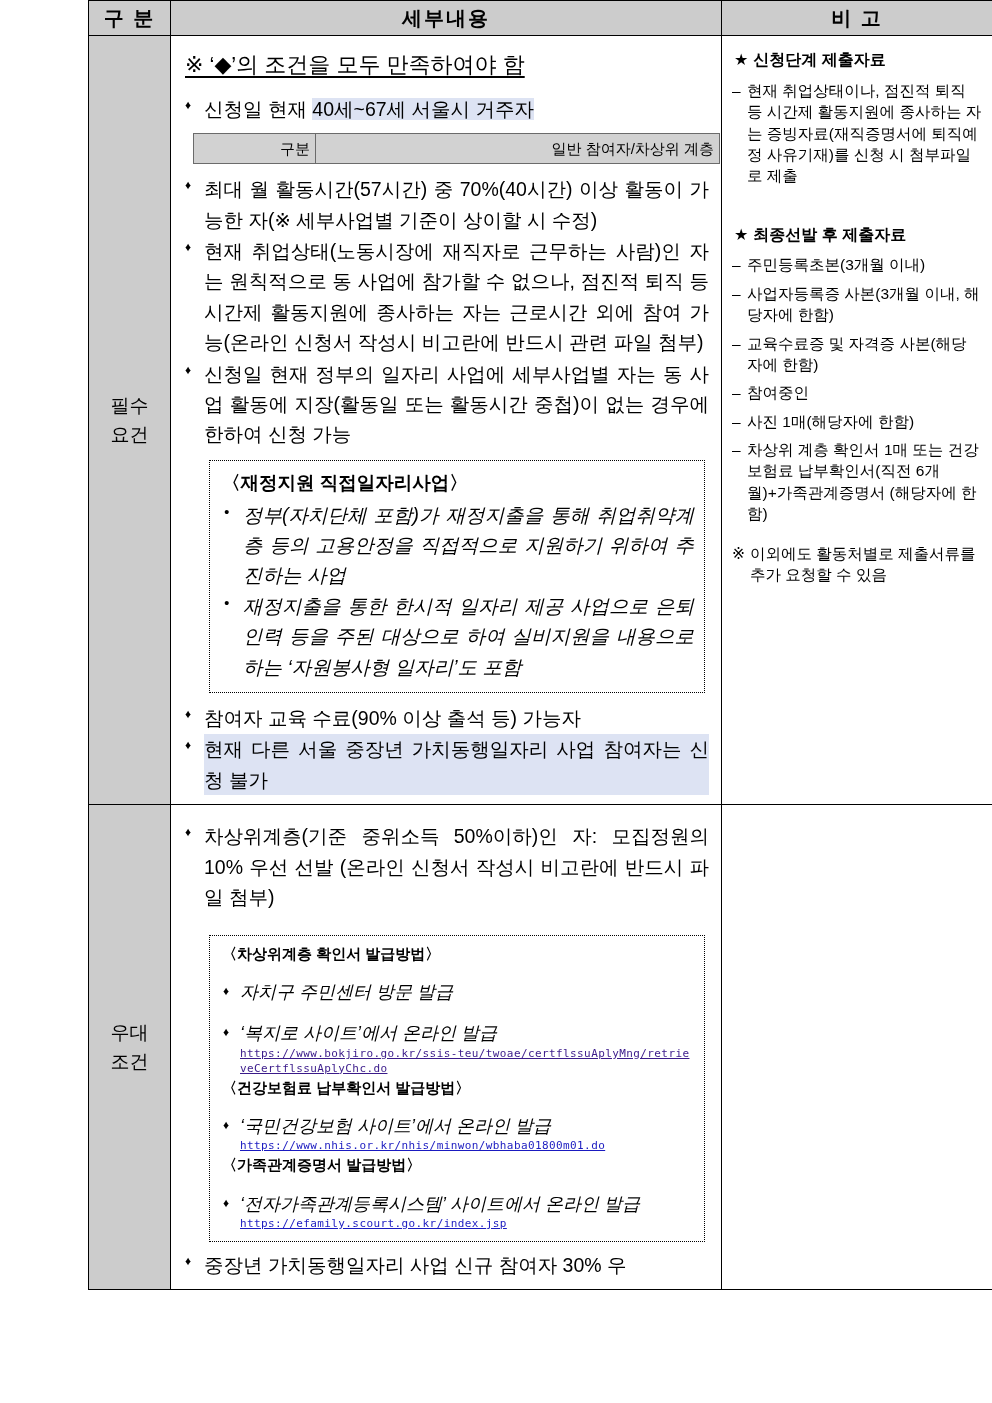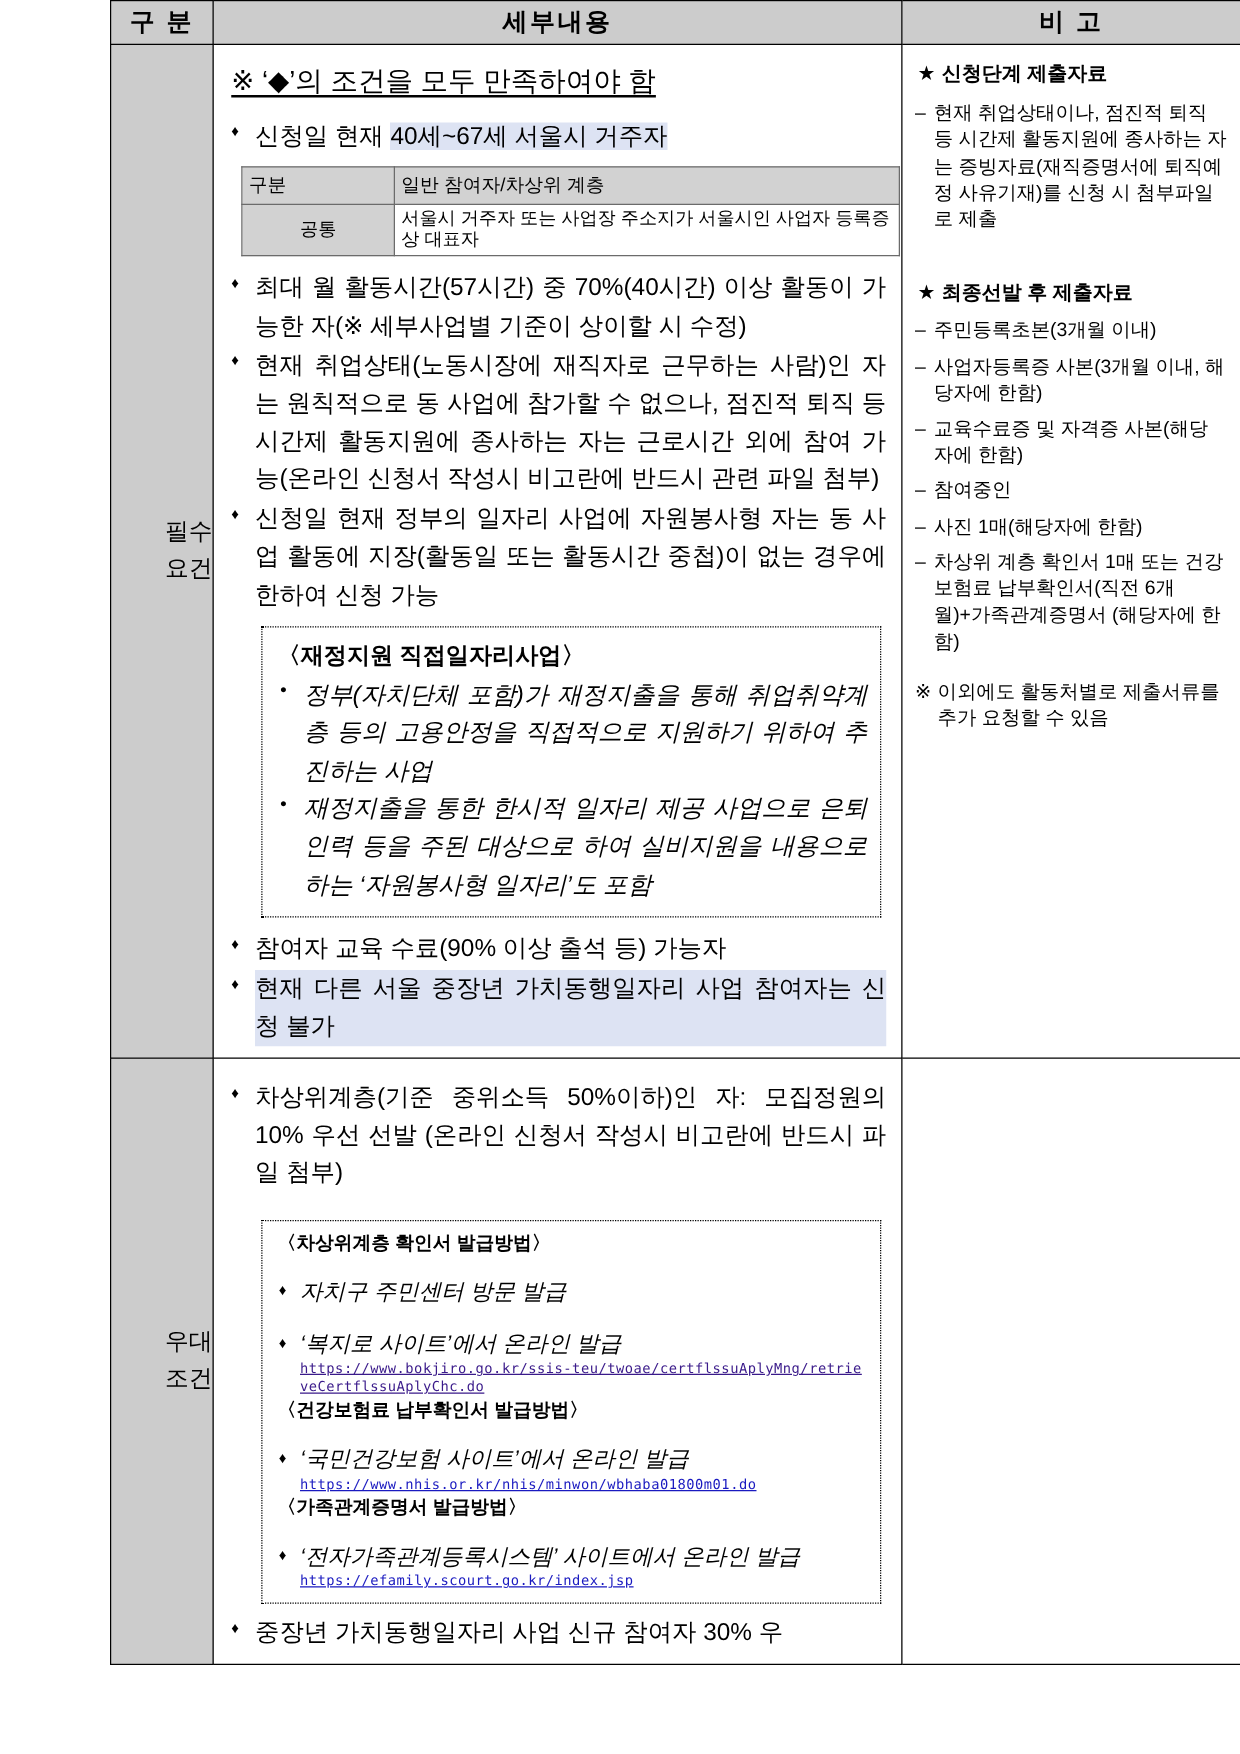--- a/index.html
+++ b/index.html
@@ -48,21 +48,21 @@
     font-weight: bold;
     letter-spacing: 2px;
     height: 34px;
     line-height: 34px;
     vertical-align: middle !important;
   }
 
   
   .label-cell {
     background: #cccccc;
-    text-align: right;
+    text-align: center;
     vertical-align: middle !important;
     font-size: 19px;
     line-height: 1.55;
   }
 
   
   .detail-cell {
     padding: 10px 12px 8px 12px !important;
     font-size: 19.5px;
     line-height: 1.56;
@@ -137,21 +137,21 @@
   }
   table.inner td.v-center {
     text-align: center;
     line-height: 1.3;
   }
   table.inner td.v-left {
     text-align: left;
     line-height: 1.18;
   }
   .inner-head td {
-    text-align: left;
+    text-align: right;
     background: #d2d2d2;
     font-size: 15px;
   }
 
   
   .dashbox {
     border: 1.5px dotted #000000;
     margin: 10px 4px 10px 26px;
     padding: 8px 10px 10px 12px;
   }
@@ -266,31 +266,27 @@
           <table class="inner">
             <colgroup>
                 <col style="width:122px">
                 <col style="width:auto">
               </colgroup>
             <tbody>
               <tr class="inner-head">
                 <td>구분</td>
                 <td>일반 참여자/차상위 계층</td>
               </tr>
-              <tr>
-                <td class="k">공통</td>
-                <td class="v-left">서울시 거주자 또는 사업장 주소지가 서울시인 사업자 등록증 상 대표자</td>
-              </tr>
             </tbody>
           </table>
 
           <ul class="blist">
             <li>최대 월 활동시간(57시간) 중 70%(40시간) 이상 활동이 가능한 자(※ 세부사업별 기준이 상이할 시 수정)</li>
             <li>현재 취업상태(노동시장에 재직자로 근무하는 사람)인 자는 원칙적으로 동 사업에 참가할 수 없으나, 점진적 퇴직 등 시간제 활동지원에 종사하는 자는 근로시간 외에 참여 가능(온라인 신청서 작성시 비고란에 반드시 관련 파일 첨부)</li>
-            <li>신청일 현재 정부의 일자리 사업에 자원봉사형 자는 동 사업 활동에 지장(활동일 또는 활동시간 중첩)이 없는 경우에 한하여 신청 가능</li>
+            <li>신청일 현재 정부의 일자리 사업에 세부사업별 자는 동 사업 활동에 지장(활동일 또는 활동시간 중첩)이 없는 경우에 한하여 신청 가능</li>
           </ul>
 
           <div class="dashbox">
             <div class="bx-title">〈재정지원 직접일자리사업〉</div>
             <ul class="blist">
               <li class="dot">정부(자치단체 포함)가 재정지출을 통해 취업취약계층 등의 고용안정을 직접적으로 지원하기 위하여 추진하는 사업</li>
               <li class="dot">재정지출을 통한 한시적 일자리 제공 사업으로 은퇴인력 등을 주된 대상으로 하여 실비지원을 내용으로 하는 ‘자원봉사형 일자리’도 포함</li>
             </ul>
           </div>
 

